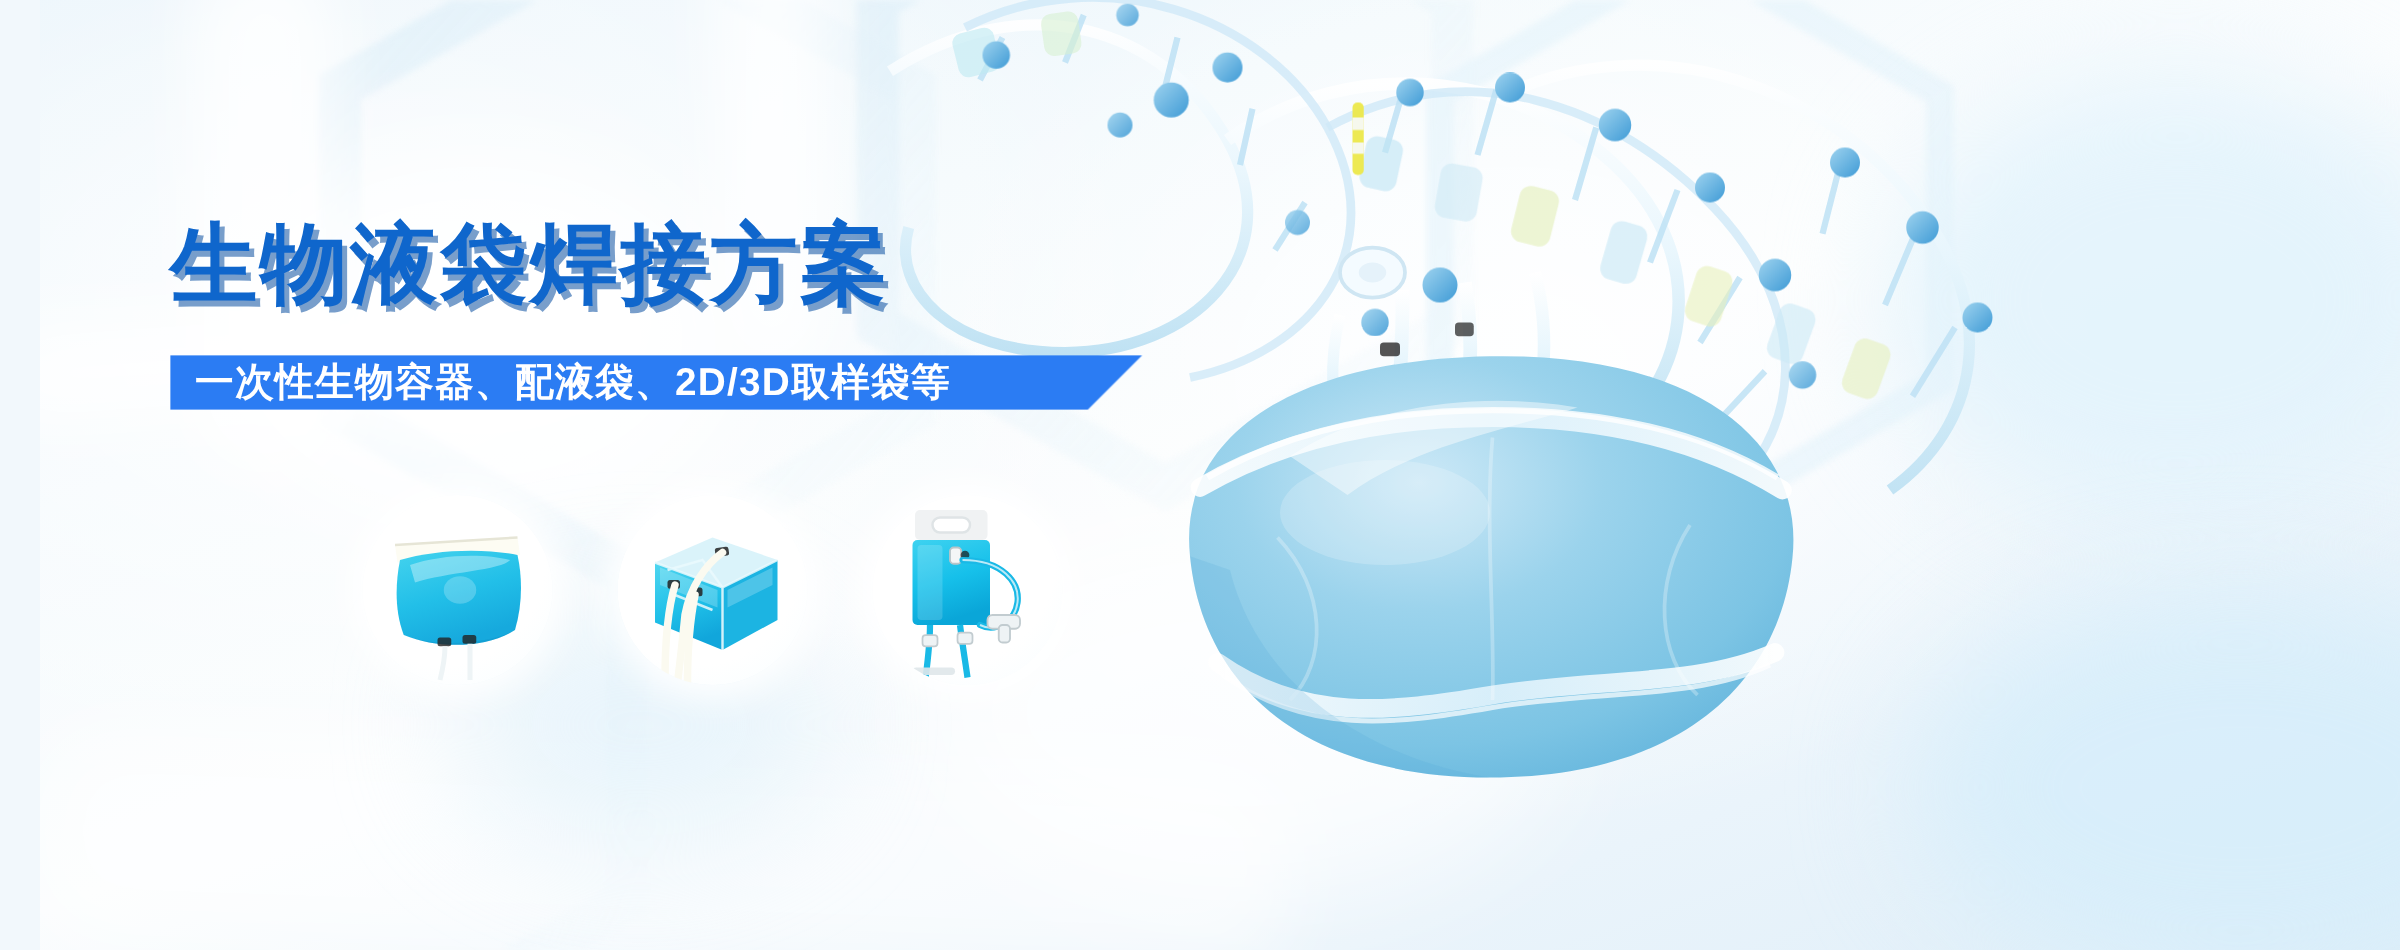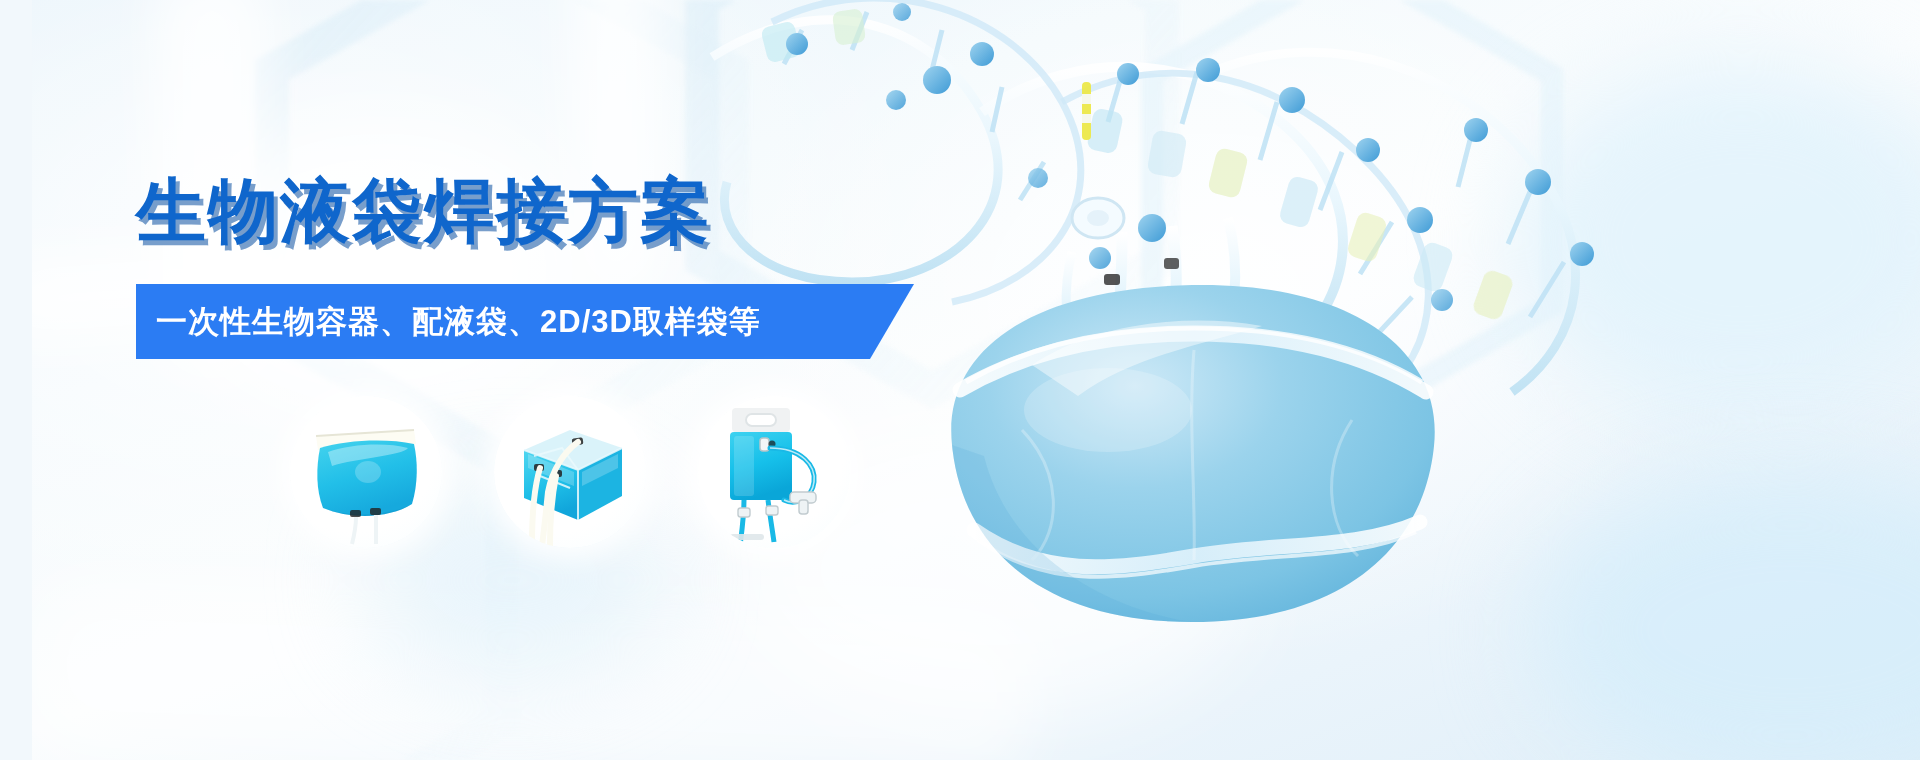--- a/index.html
+++ b/index.html
@@ -33,21 +33,21 @@
     font-weight:bold;
     letter-spacing:2px;
     color:#0f66cc;
     text-shadow: 4px 5px 0 rgba(10,78,160,.55);
     white-space:nowrap;
   }
 
   
   .subbar {
     position:absolute; left:104px; top:284px;
-    width:778px; height:75px;
+    width:778px; height:44px;
     background:#2b7cf3;
     clip-path: polygon(0 0, 100% 0, calc(100% - 44px) 100%, 0 100%);
     display:flex; align-items:center;
   }
   .subbar-text {
     color:#ffffff;
     font-size:31px;
     font-weight:bold;
     letter-spacing:1px;
     padding-left:20px;

